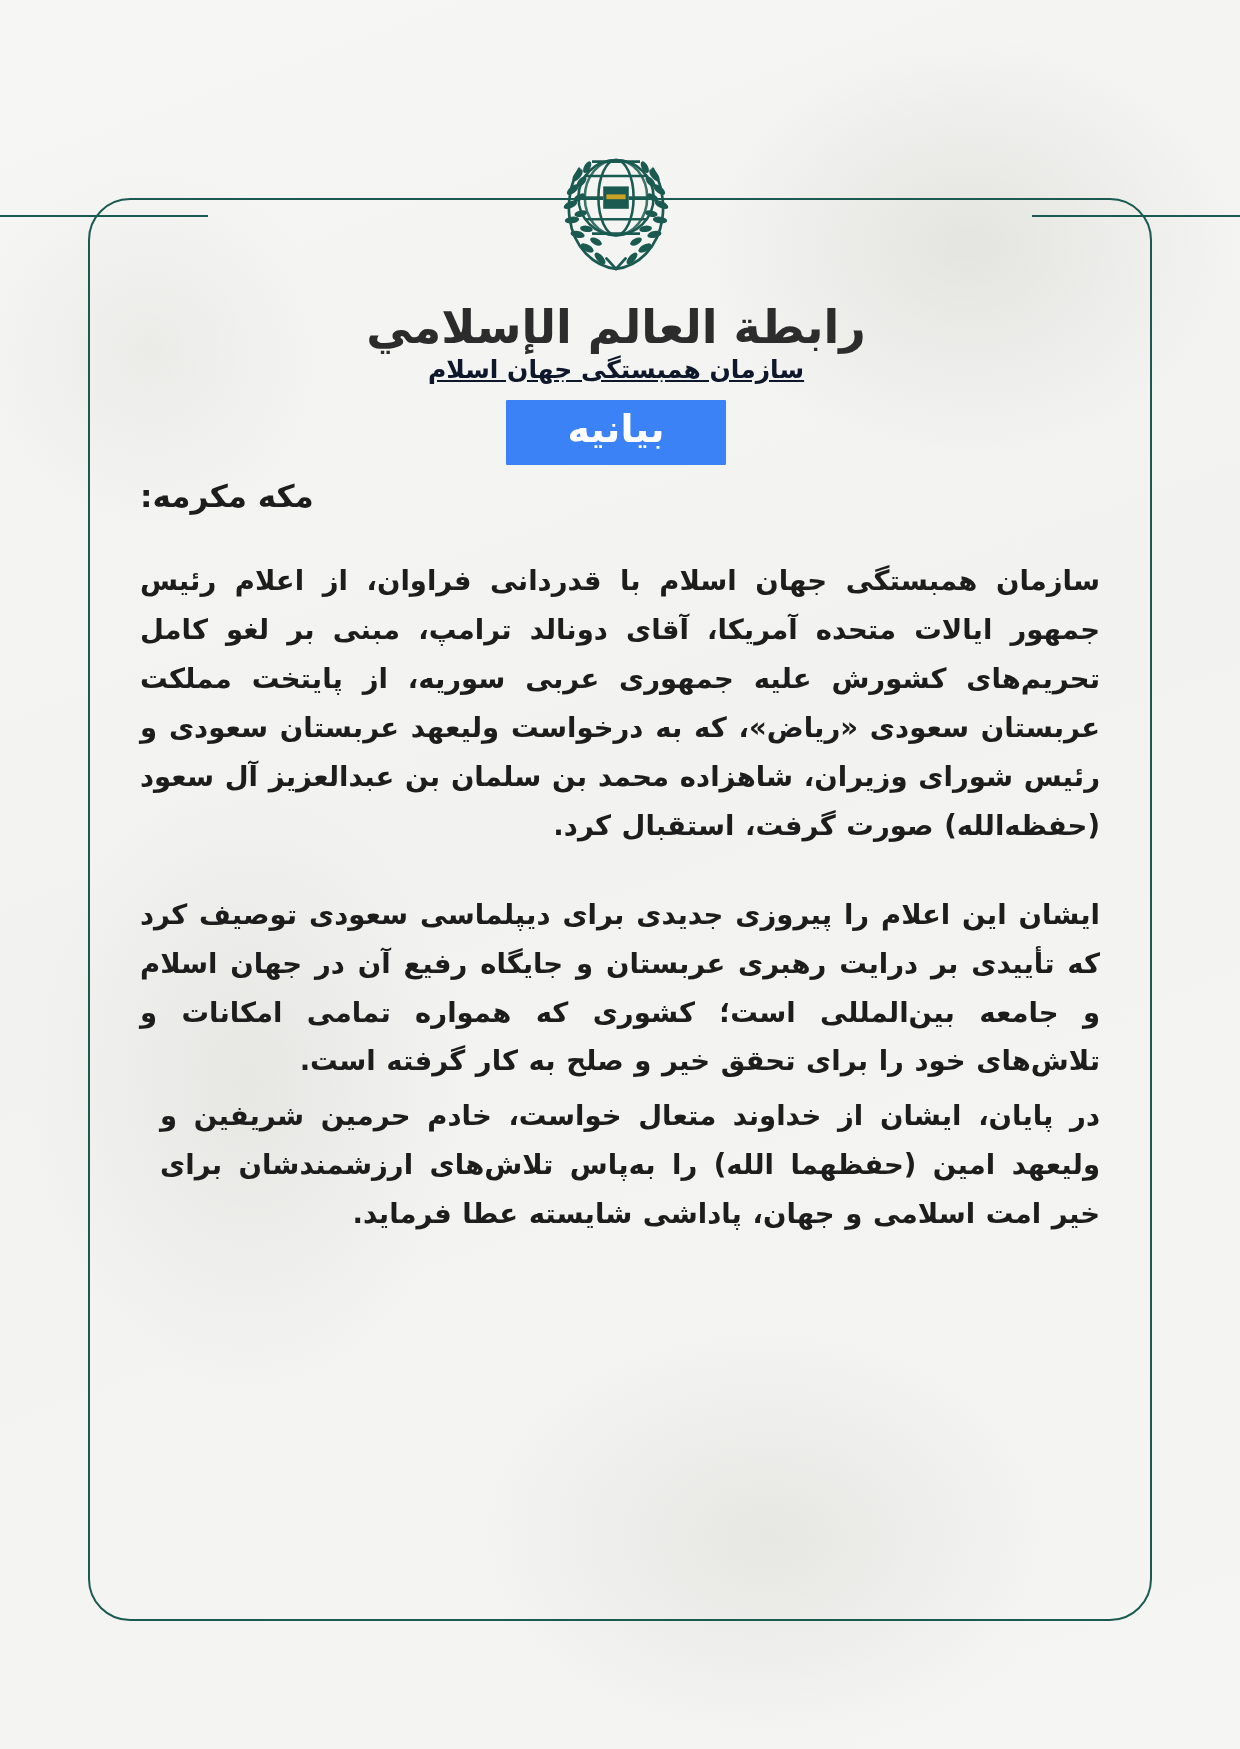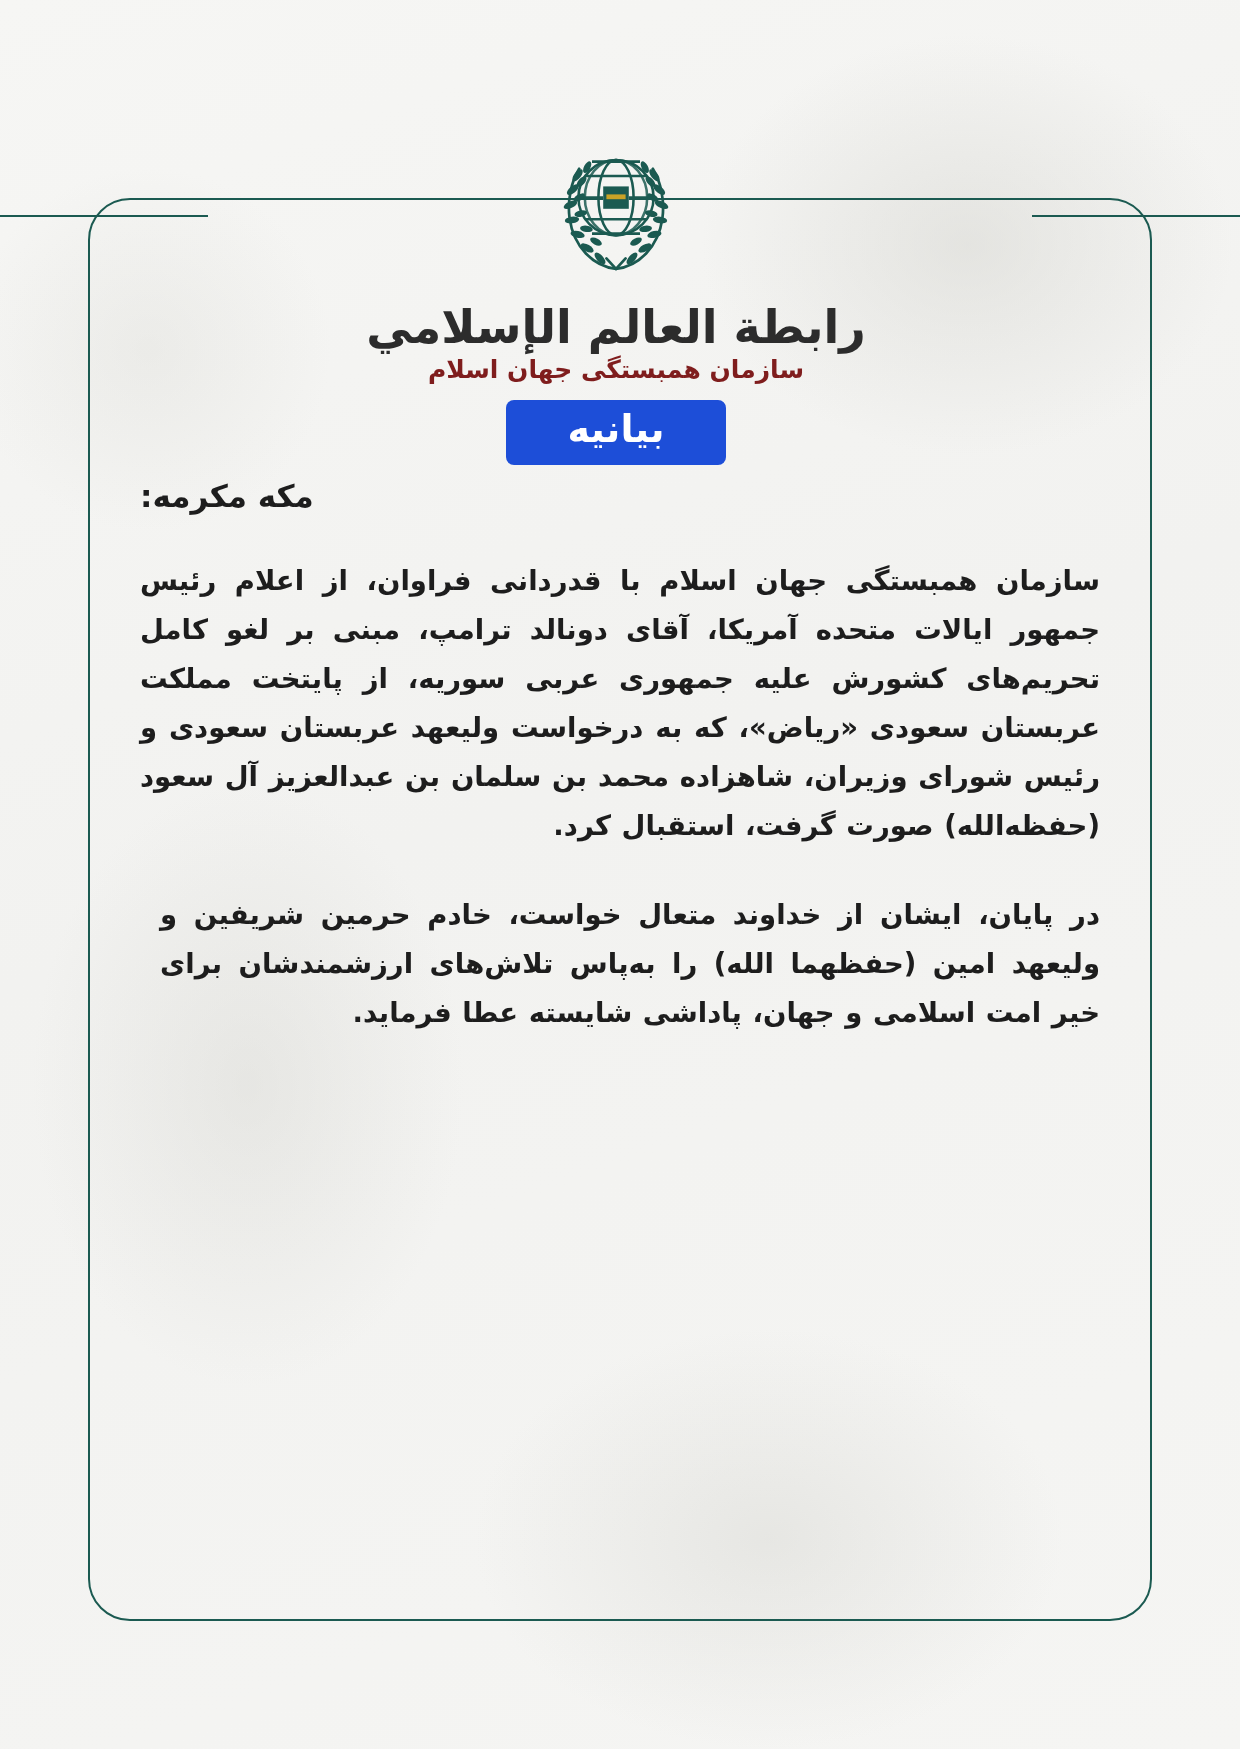--- a/index.html
+++ b/index.html
@@ -41,27 +41,27 @@
   .emblem{width:160px;height:160px;display:block;}
   .logo-arabic{
     margin-top:10px;
     font-family:"DejaVu Sans","Liberation Sans",sans-serif;
     font-size:46px;font-weight:bold;color:#2c2c2c;
     letter-spacing:-1px;line-height:1.1;
     text-align:center;white-space:nowrap;
   }
   .logo-persian{
     margin-top:2px;
-    font-size:25px;font-weight:bold;color:#7f1d1d;
-    text-align:left;white-space:nowrap;
+    font-size:25px;font-weight:bold;color:#0f172a;
+    text-align:left;white-space:nowrap;text-decoration:underline;
   }
   .badge{
     margin-top:16px;
-    background:#1d4ed8;color:#ffffff;
-    border-radius:8px;
+    background:#3b82f6;color:#ffffff;
+    border-radius:1px;
     padding:6px 62px 12px 62px;
     font-size:38px;font-weight:bold;
     line-height:1.25;
     display:inline-block;
   }
 
   .content{
     position:absolute;
     left:140px;right:140px;top:478px;
     text-align:justify;
@@ -148,14 +148,15 @@
   </svg>
 
   <div class="logo-arabic">رابطة العالم الإسلامي</div>
   <div class="logo-persian">سازمان همبستگی جهان اسلام</div>
   <div class="badge">بیانیه</div>
 </div>
 
 <div class="content">
   <div class="salutation">مکه مکرمه:</div>
   <p class="para">سازمان همبستگی جهان اسلام با قدردانی فراوان، از اعلام رئیس جمهور ایالات متحده آمریکا، آقای دونالد ترامپ، مبنی بر لغو کامل تحریم‌های کشورش علیه جمهوری عربی سوریه، از پایتخت مملکت عربستان سعودی «ریاض»، که به درخواست ولیعهد عربستان سعودی و رئیس شورای وزیران، شاهزاده محمد بن سلمان بن عبدالعزیز آل سعود (حفظه‌الله) صورت گرفت، استقبال کرد.</p>
+  <p class="para tight">ایشان این اعلام را پیروزی جدیدی برای دیپلماسی سعودی توصیف کرد که تأییدی بر درایت رهبری عربستان و جایگاه رفیع آن در جهان اسلام و جامعه بین‌المللی است؛ کشوری که همواره تمامی امکانات و تلاش‌های خود را برای تحقق خیر و صلح به کار گرفته است.</p>
   <p class="para last">در پایان، ایشان از خداوند متعال خواست، خادم حرمین شریفین و ولیعهد امین (حفظهما الله) را به‌پاس تلاش‌های ارزشمندشان برای خیر امت اسلامی و جهان، پاداشی شایسته عطا فرماید.</p>
 </div>
 
 </body></html>

